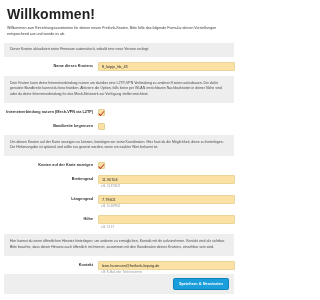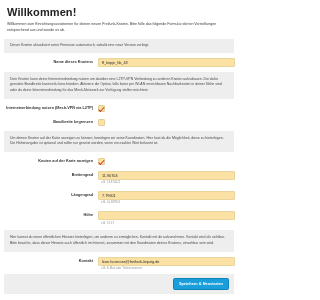--- a/index.html
+++ b/index.html
@@ -18,21 +18,21 @@
   .page {
     width: 238px;
     height: 300px;
     position: relative;
     background: #ffffff;
     box-sizing: border-box;
   }
 
   
   .title {
-    font-size: 11px;
+    font-size: 14px;
     font-weight: bold;
     color: #222222;
     padding: 6px 7px 0 7px;
     letter-spacing: 0.1px;
   }
 
   
   .intro {
     font-size: 3.6px;
     line-height: 1.55;

